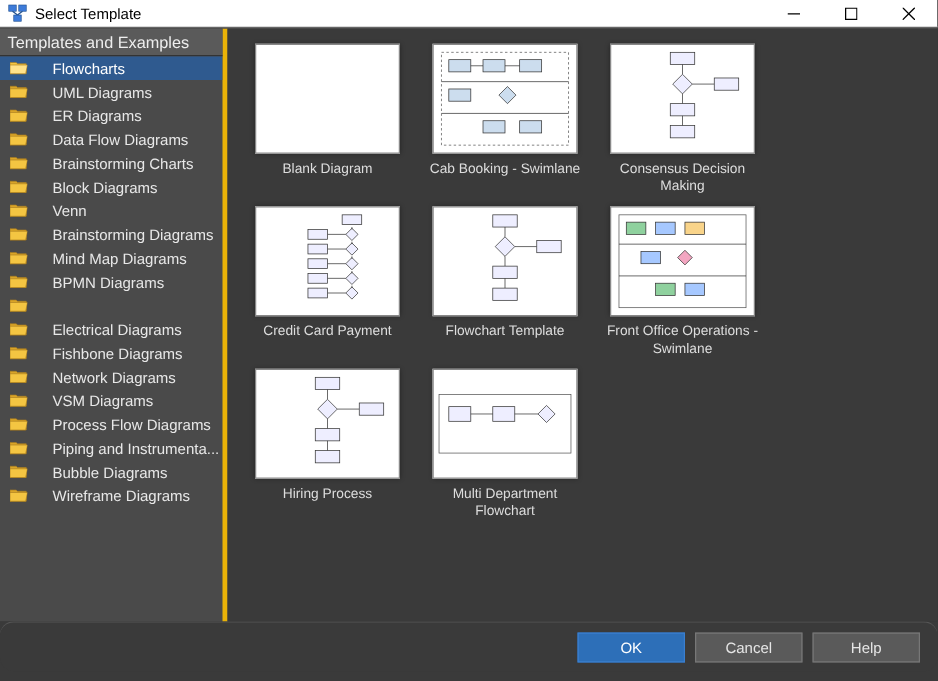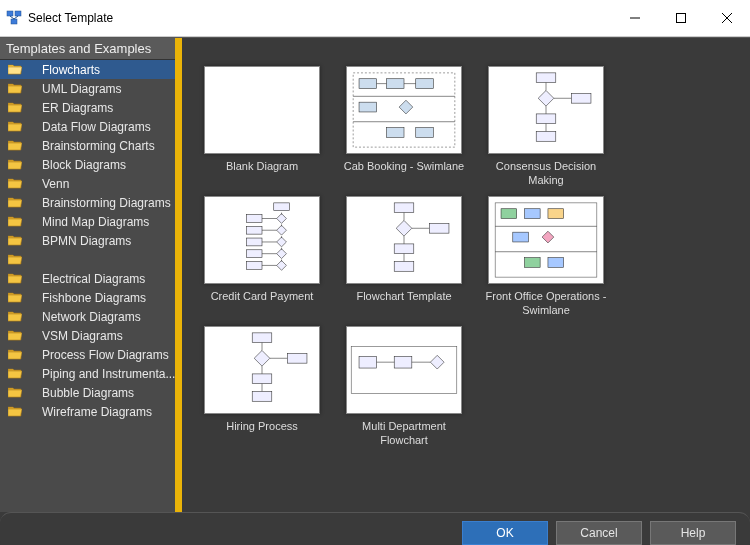--- a/index.html
+++ b/index.html
@@ -6,21 +6,21 @@
   body {
     font-family: "Segoe UI", Tahoma, sans-serif;
     font-size: 12px;
     background: #3a3a3a;
     color: #e8e8e8;
     width: 750px;
     height: 545px;
     overflow: hidden;
   }
   .titlebar {
-    height: 37px;
+    height: 22px;
     background: #fff;
     color: #000;
     display: flex;
     align-items: center;
     padding-left: 6px;
     border-bottom: 1px solid #ccc;
   }
   .titlebar .app-icon {
     width: 16px; height: 16px;
     margin-right: 6px;
@@ -39,21 +39,21 @@
   }
   .content {
     display: flex;
     height: 475px;
     background: #3a3a3a;
     border-top: 1px solid #555;
   }
   .sidebar {
     width: 182px;
     background: #4a4a4a;
-    border-right: 7px solid #eab308;
+    border-right: 4px solid #eab308;
     display: flex;
     flex-direction: column;
   }
   .sidebar-header {
     background: #5a5a5a;
     color: #eee;
     padding: 3px 6px;
     font-size: 13px;
     border-bottom: 1px solid #333;
   }
@@ -74,21 +74,20 @@
     background: #2f5a8f;
     color: #fff;
   }
   .folder-icon { width: 14px; height: 11px; flex-shrink: 0; }
   .folder-icon svg { display: block; }
   .main {
     flex: 1;
     background: #3a3a3a;
     padding: 12px 10px 10px 18px;
     overflow: auto;
-    margin-top: 16px;
   }
   .grid {
     display: flex;
     flex-wrap: wrap;
     gap: 8px 18px;
   }
   .template-item {
     width: 124px;
     display: flex;
     flex-direction: column;

